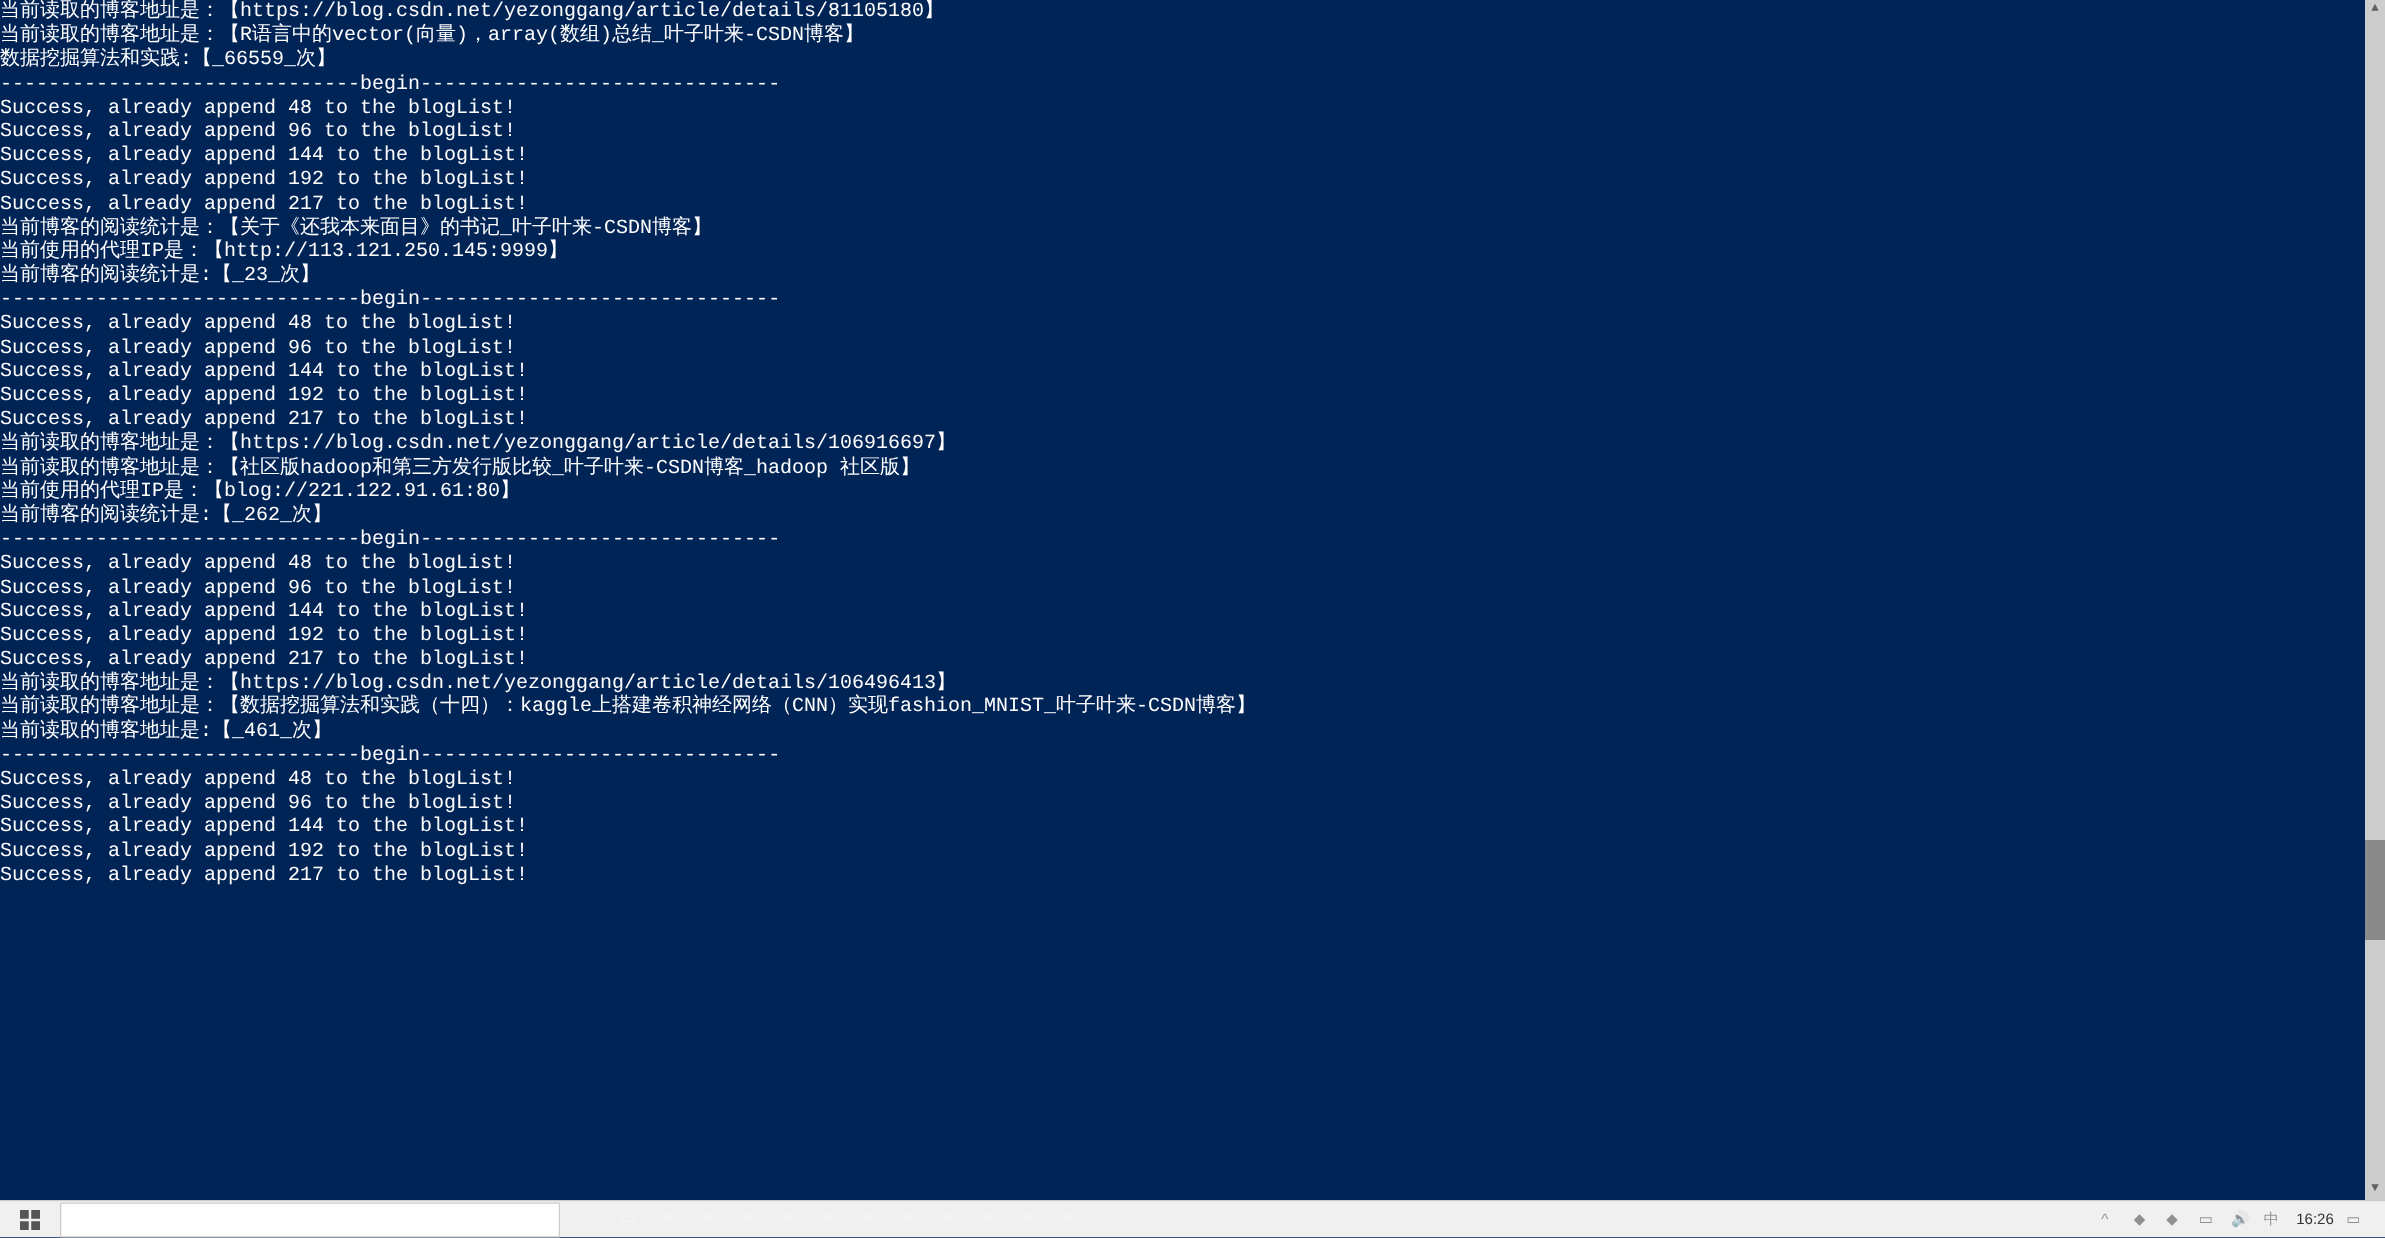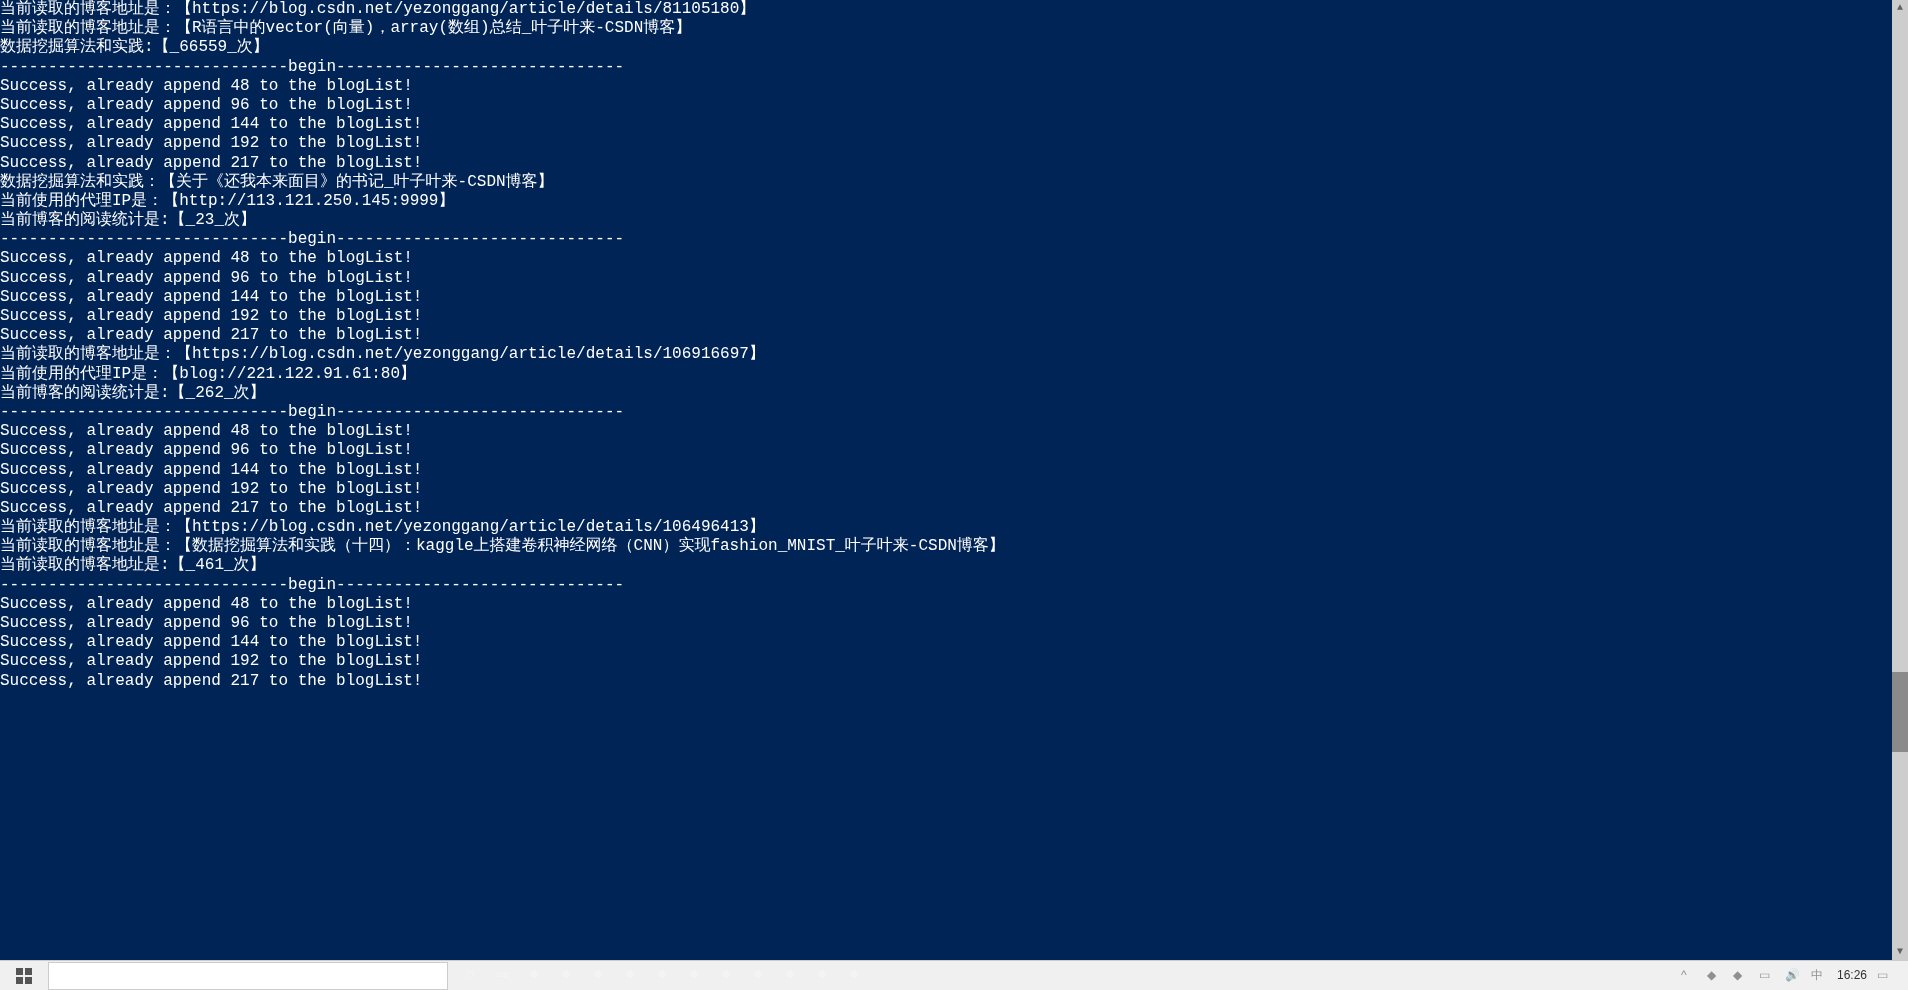--- a/index.html
+++ b/index.html
@@ -123,30 +123,31 @@
 <div class="terminal" id="terminal-container">
     <div class="line">当前读取的博客地址是：【https://blog.csdn.net/yezonggang/article/details/81105180】</div>
     <div class="line">当前读取的博客地址是：【R语言中的vector(向量)，array(数组)总结_叶子叶来-CSDN博客】</div>
     <div class="line">数据挖掘算法和实践:【_66559_次】</div>
     <div class="line">------------------------------begin------------------------------</div>
     <div class="line">Success, already append 48 to the blogList!</div>
     <div class="line">Success, already append 96 to the blogList!</div>
     <div class="line">Success, already append 144 to the blogList!</div>
     <div class="line">Success, already append 192 to the blogList!</div>
     <div class="line">Success, already append 217 to the blogList!</div>
-    <div class="line">数据挖掘算法和实践：【关于《还我本来面目》的书记_叶子叶来-CSDN博客】</div>
+    <div class="line">当前博客的阅读统计是：【关于《还我本来面目》的书记_叶子叶来-CSDN博客】</div>
     <div class="line">当前使用的代理IP是：【http://113.121.250.145:9999】</div>
     <div class="line">当前博客的阅读统计是:【_23_次】</div>
     <div class="line">------------------------------begin------------------------------</div>
     <div class="line">Success, already append 48 to the blogList!</div>
     <div class="line">Success, already append 96 to the blogList!</div>
     <div class="line">Success, already append 144 to the blogList!</div>
     <div class="line">Success, already append 192 to the blogList!</div>
     <div class="line">Success, already append 217 to the blogList!</div>
     <div class="line">当前读取的博客地址是：【https://blog.csdn.net/yezonggang/article/details/106916697】</div>
+    <div class="line">当前读取的博客地址是：【社区版hadoop和第三方发行版比较_叶子叶来-CSDN博客_hadoop 社区版】</div>
     <div class="line">当前使用的代理IP是：【blog://221.122.91.61:80】</div>
     <div class="line">当前博客的阅读统计是:【_262_次】</div>
     <div class="line">------------------------------begin------------------------------</div>
     <div class="line">Success, already append 48 to the blogList!</div>
     <div class="line">Success, already append 96 to the blogList!</div>
     <div class="line">Success, already append 144 to the blogList!</div>
     <div class="line">Success, already append 192 to the blogList!</div>
     <div class="line">Success, already append 217 to the blogList!</div>
     <div class="line">当前读取的博客地址是：【https://blog.csdn.net/yezonggang/article/details/106496413】</div>
     <div class="line">当前读取的博客地址是：【数据挖掘算法和实践（十四）：kaggle上搭建卷积神经网络（CNN）实现fashion_MNIST_叶子叶来-CSDN博客】</div>

